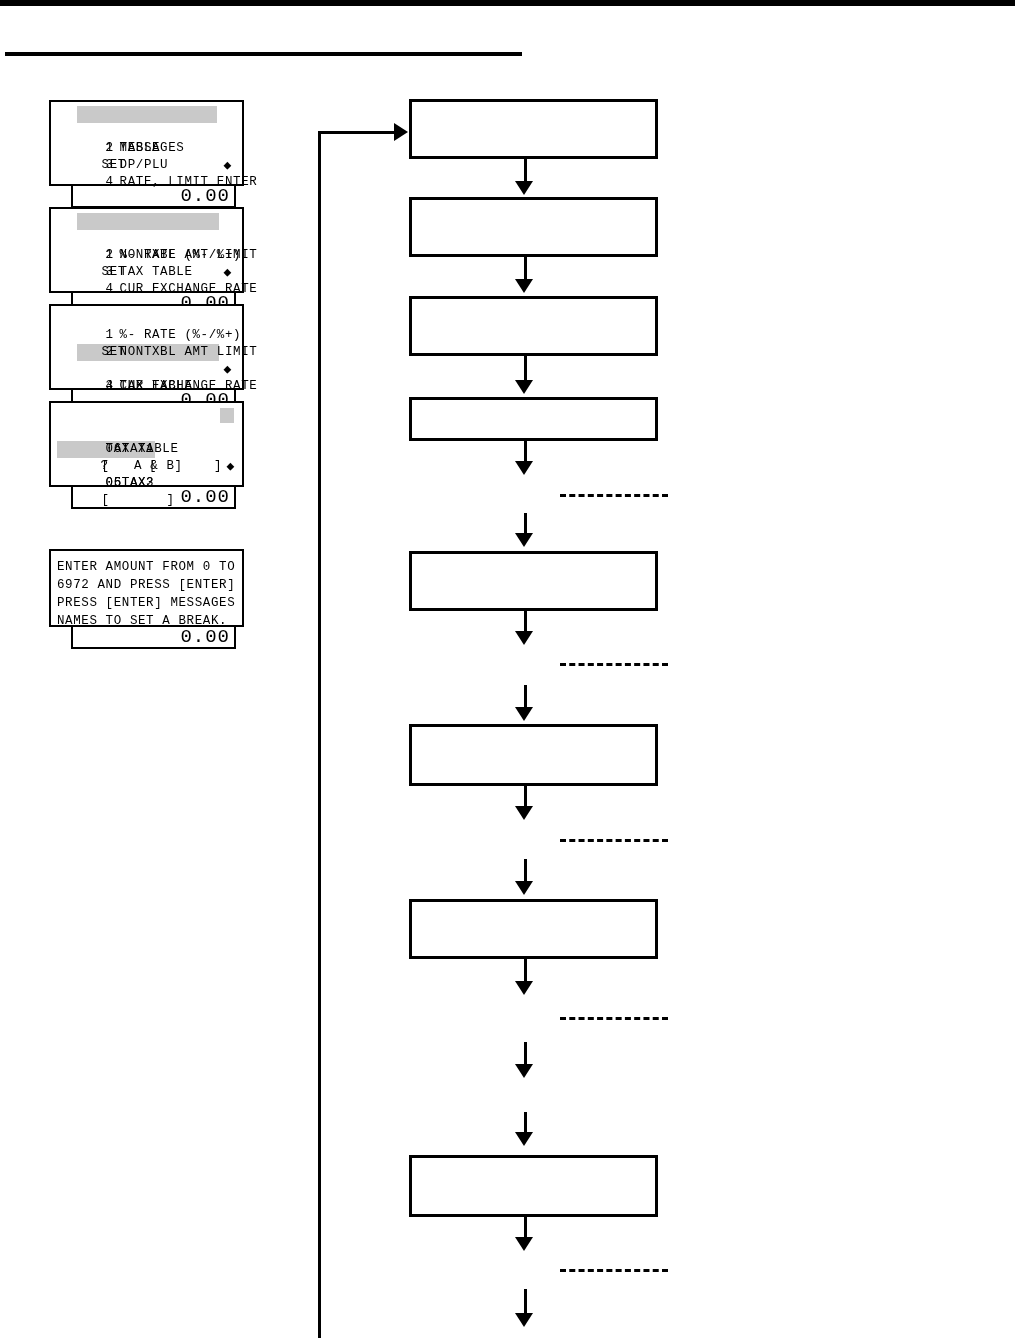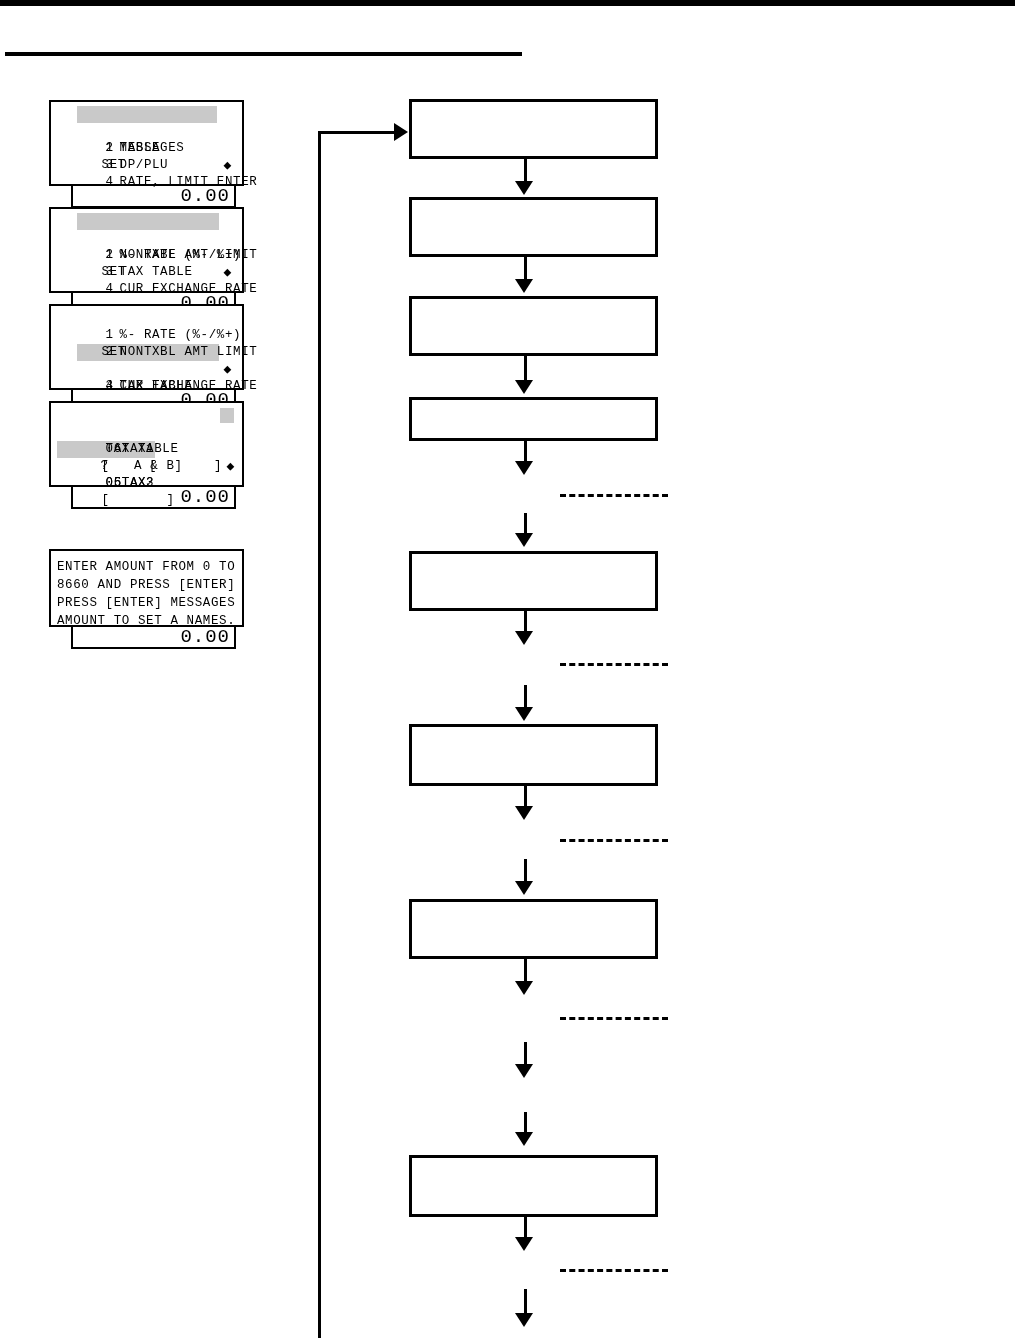--- a/index.html
+++ b/index.html
@@ -130,23 +130,23 @@
       <span class="t" style="position:absolute;right:14px;top:0;z-index:1;">[       ]</span>
       <span class="dia" style="right:1px;">◆</span>
     </div>
   </div>
   <div class="amt" style="left:30px;top:84px;width:165px;height:24px;">0.00</div>
 </div>
 
 <div class="lcd-group" style="left:41px;top:549px;">
   <div class="lcd" style="width:195px;height:78px;padding-top:7px;">
     <div class="lcd-line" style="height:18px;line-height:18px;">ENTER AMOUNT FROM 0 TO</div>
-    <div class="lcd-line" style="height:18px;line-height:18px;">8660 AND PRESS [ENTER]</div>
+    <div class="lcd-line" style="height:18px;line-height:18px;">6972 AND PRESS [ENTER]</div>
     <div class="lcd-line" style="height:18px;line-height:18px;">PRESS [ENTER] MESSAGES</div>
-    <div class="lcd-line" style="height:18px;line-height:18px;">AMOUNT TO SET A NAMES.</div>
+    <div class="lcd-line" style="height:18px;line-height:18px;">NAMES TO SET A BREAK.</div>
   </div>
   <div class="amt" style="left:30px;top:76px;width:165px;height:24px;">0.00</div>
 </div>
 
 <div class="vline" style="left:318px;top:133px;height:1205px;"></div>
 <div class="hline" style="left:318px;top:131px;width:78px;"></div>
 <div class="ahead-r" style="left:394px;top:123px;"></div>
 
 <div class="fbox" style="left:409px;top:99px;width:249px;height:60px;"></div>
 <div class="fbox" style="left:409px;top:197px;width:249px;height:60px;"></div>

